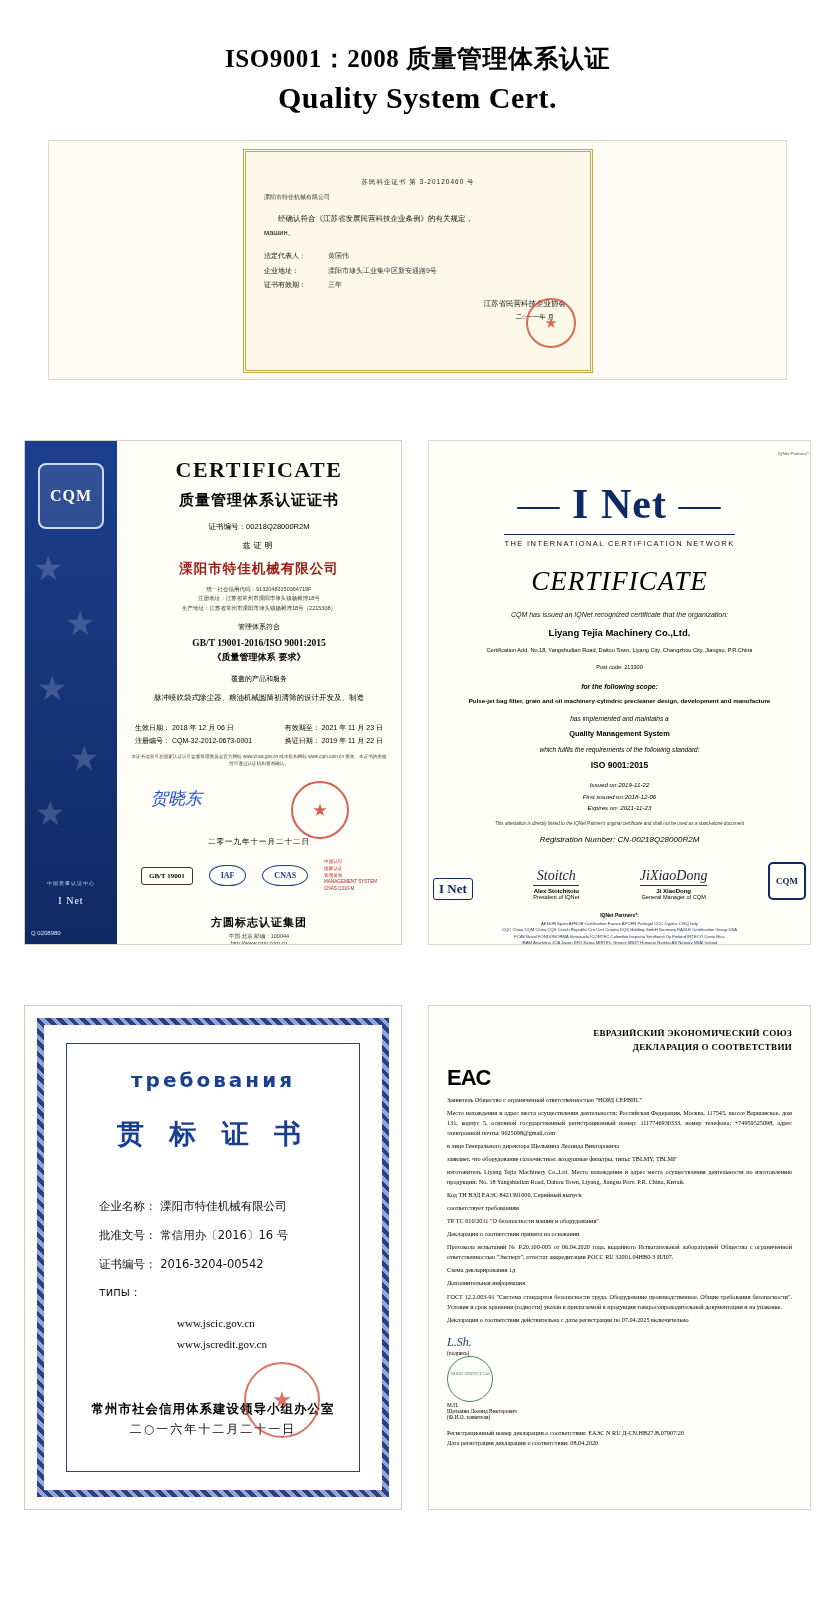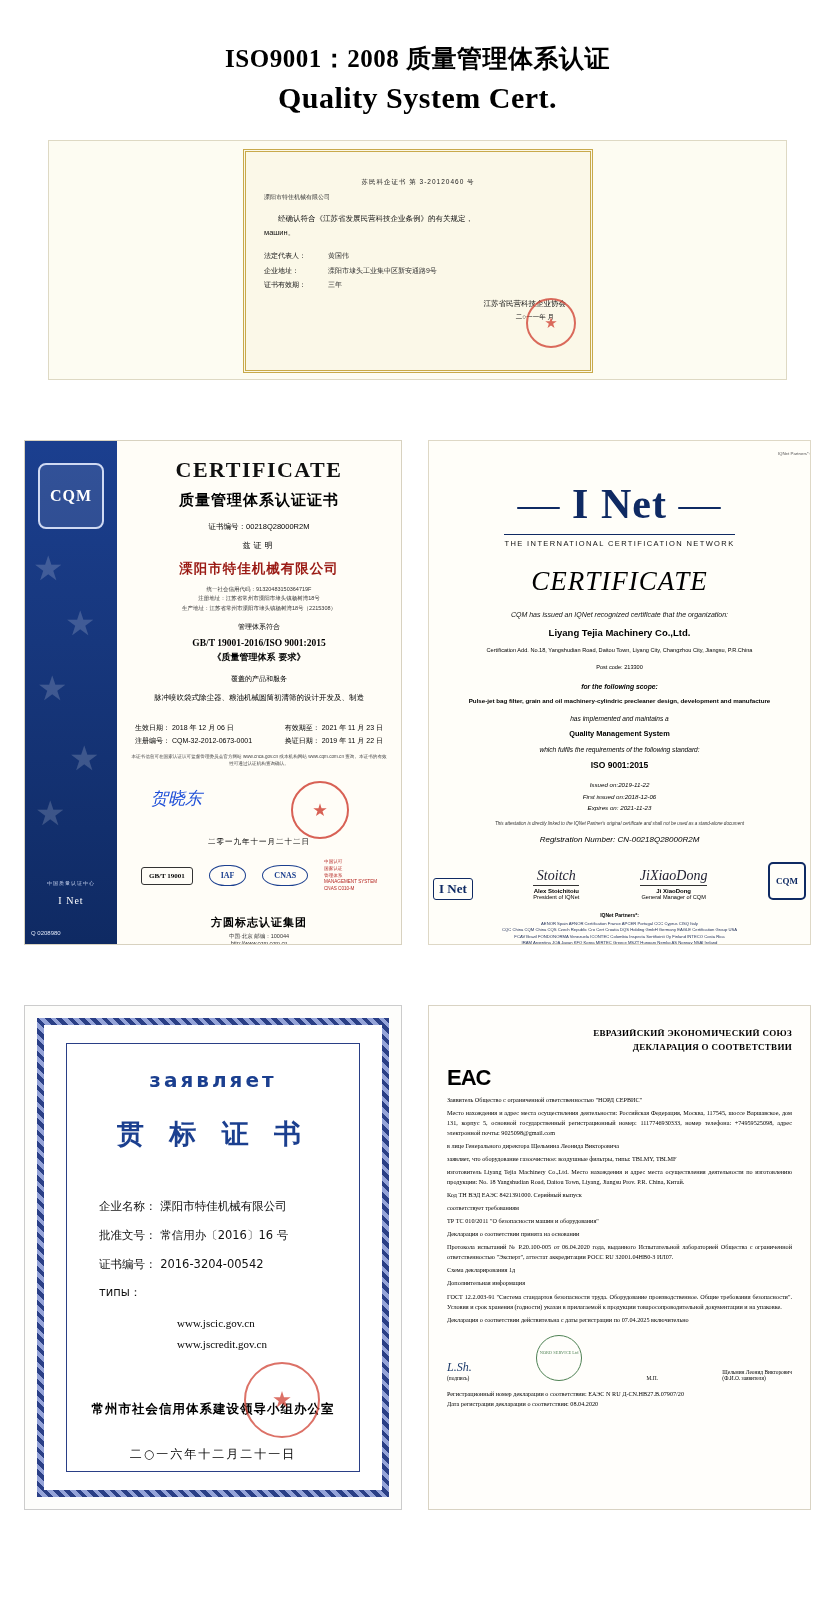--- a/index.html
+++ b/index.html
@@ -598,21 +598,21 @@
   }
   #cert4 .c4-foot {
     margin-top: 46px;
     font-size: 12.5px;
     font-weight: bold;
     letter-spacing: 1px;
     position: relative;
     font-family: "DejaVu Sans", sans-serif;
   }
   #cert4 .c4-date {
-    margin-top: 28px;
+    margin-top: 3px;
     font-size: 12px;
     letter-spacing: 2px;
     font-family: "DejaVu Sans", sans-serif;
   }
   #cert4 .c4-stamp {
     position: absolute;
     right: 62px;
     bottom: 52px;
     width: 72px;
     height: 72px;
@@ -659,23 +659,23 @@
   #cert5 .c5-body {
     margin-top: 4px;
     font-size: 6.2px;
     line-height: 1.62;
     text-align: justify;
   }
   #cert5 .c5-body p { margin: 0 0 3px 0; }
   #cert5 .c5-sigrow {
     margin-top: 10px;
     display: flex;
-    align-items: flex-end;
     justify-content: space-between;
     font-size: 5.4px;
+    flex-direction: column;
   }
   #cert5 .c5-stamp {
     width: 46px; height: 46px;
     border: 1px solid #2f6b36;
     border-radius: 50%;
     color: #2f6b36;
     font-size: 4.4px;
     text-align: center;
     line-height: 1.3;
     padding-top: 14px;
@@ -851,21 +851,21 @@
 FCAV Brazil FONDONORMA Venezuela ICONTEC Colombia  Inspecta Sertifiointi Oy Finland INTECO Costa Rica
 IRAM Argentina  JQA Japan  KFQ Korea  MIRTEC Greece  MSZT Hungary  Nemko AS Norway  NSAI Ireland
 NYCE-SIGE Mexico  PCBC Poland  Quality Austria Austria  RR Russia  SII Israel  SIQ Slovenia
 SIRIM QAS International  Malaysia  SQS Switzerland  SRAC Romania  TEST St Petersburg Russia  TSE Turkey  YUQS Serbia</div>
   
 </div>
 
 <div class="cert" id="cert4">
   <div class="frame">
     <div class="frame-inner">
-      <div class="c4-t1">заявляет</div>
+      <div class="c4-t1">требования</div>
       <div class="c4-t2">贯 标 证 书</div>
       <div class="c4-rows">
         <div>
           <span class="k">企业名称：</span>
           <span class="v">溧阳市特佳机械有限公司</span>
         </div>
         <div>
           <span class="k">批准文号：</span>
           <span class="v">常信用办〔2016〕16 号</span>
         </div>

